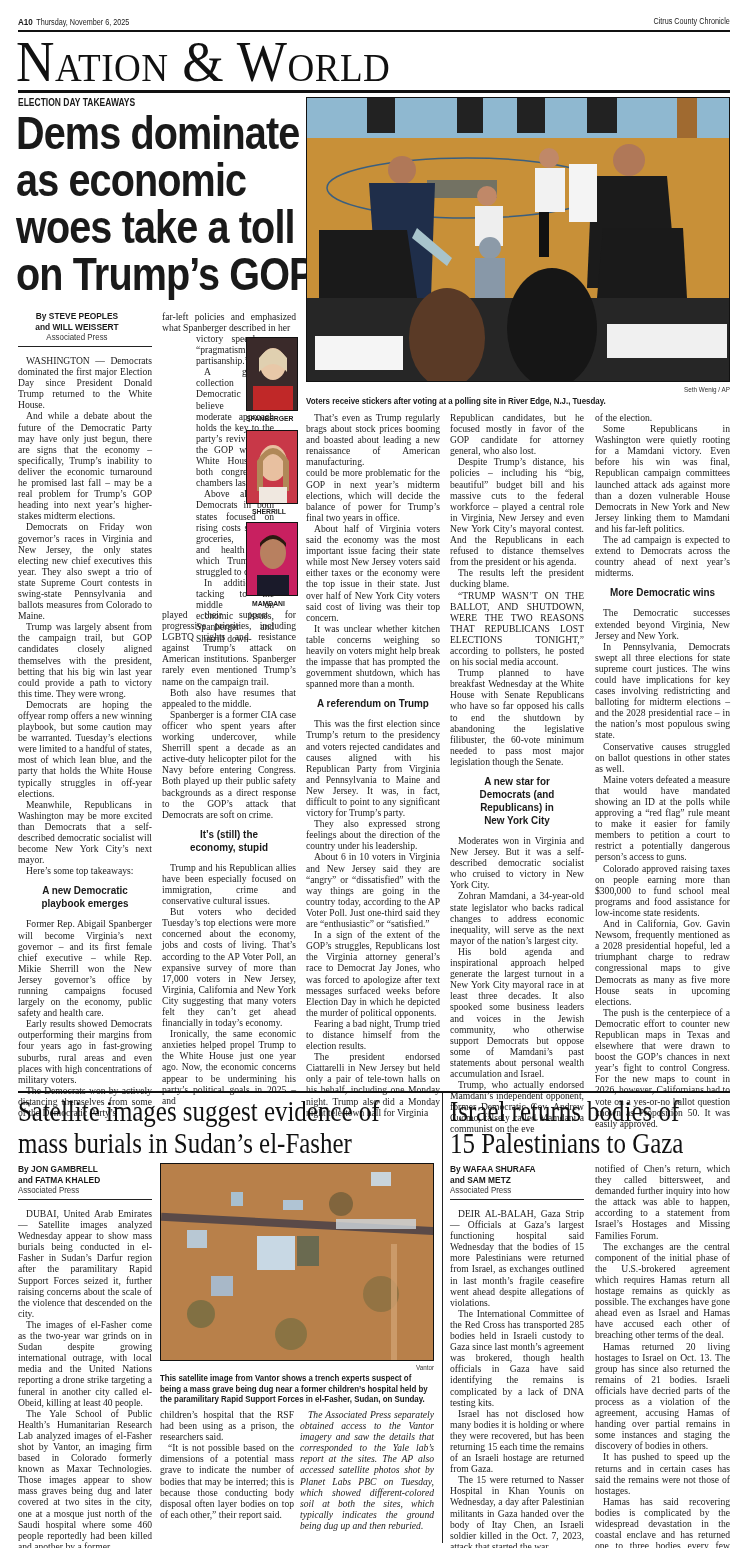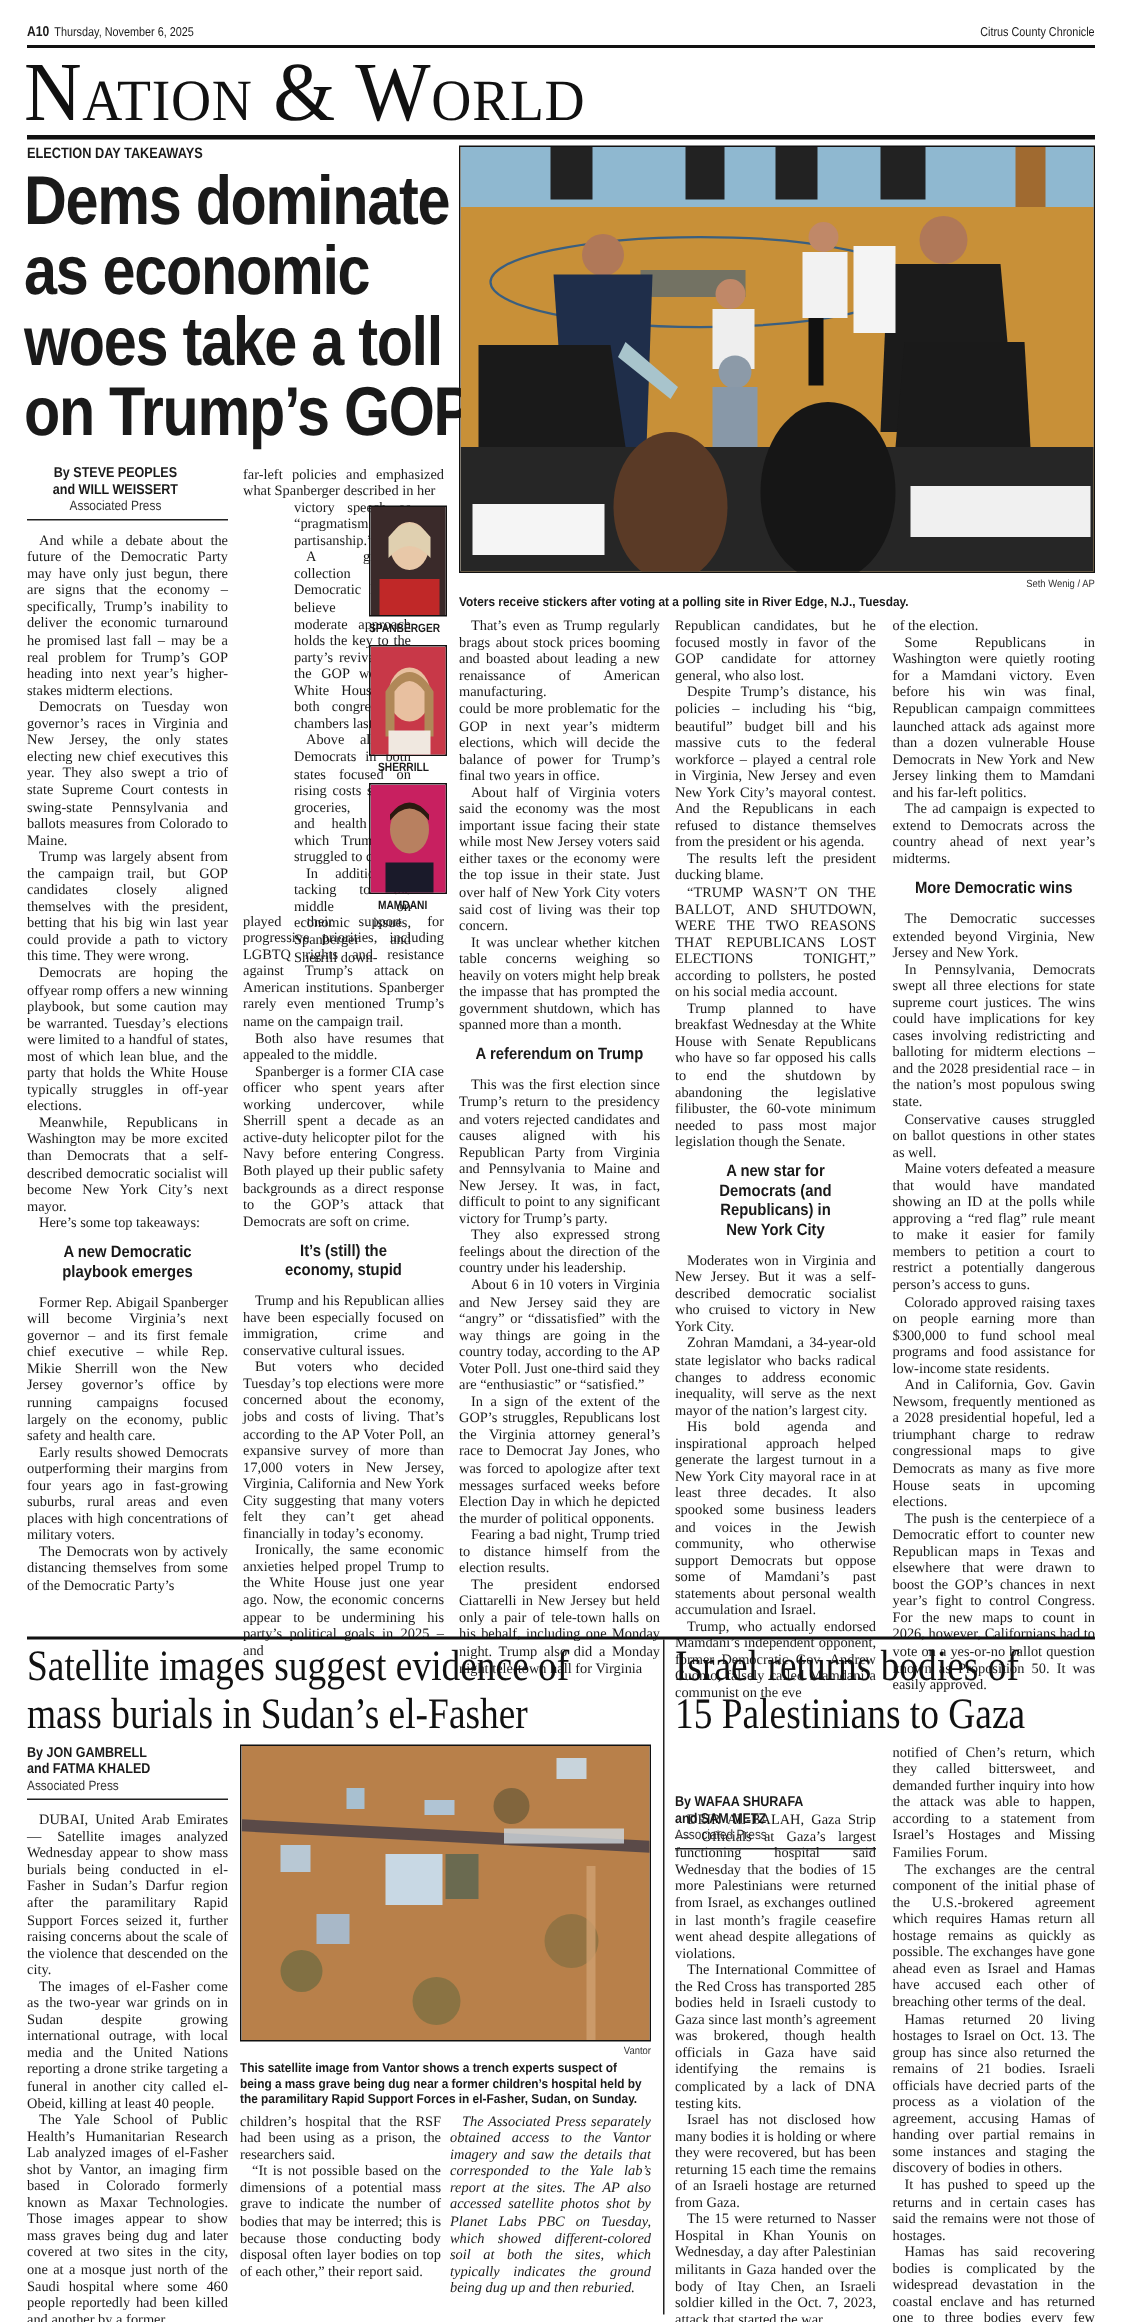--- a/index.html
+++ b/index.html
@@ -87,22 +87,23 @@
 <div class="abs caption" style="top:396px; left:306px; width:440px;">Voters receive stickers after voting at a polling site in River Edge, N.J., Tuesday.</div>
 
 <div class="abs" style="top:310px; left:18px; width:134px;text-align:center;">
   <div class="byline">By STEVE PEOPLES</div>
   <div class="byline">and WILL WEISSERT</div>
   <div class="agency">Associated Press</div>
   <div class="byrule"></div>
 </div>
 
 <div class="abs col" style="top:355px; left:18px; width:134px;">
+  <p>WASHINGTON — Democrats dominated the first major Election Day since President Donald Trump returned to the White House.</p>
   <p>And while a debate about the future of the Democratic Party may have only just begun, there are signs that the economy – specifically, Trump’s inability to deliver the economic turnaround he promised last fall – may be a real problem for Trump’s GOP heading into next year’s higher-stakes midterm elections.</p>
-  <p>Democrats on Tuesday won governor’s races in Virginia and New Jersey, the only states electing new chief executives this year. They also swept a trio of state Supreme Court contests in swing-state Pennsylvania and ballots measures from Colorado to Maine.</p>
+  <p>Democrats on Friday won governor’s races in Virginia and New Jersey, the only states electing new chief executives this year. They also swept a trio of state Supreme Court contests in swing-state Pennsylvania and ballots measures from Colorado to Maine.</p>
   <p>Trump was largely absent from the campaign trail, but GOP candidates closely aligned themselves with the president, betting that his big win last year could provide a path to victory this time. They were wrong.</p>
   <p>Democrats are hoping the offyear romp offers a new winning playbook, but some caution may be warranted. Tuesday’s elections were limited to a handful of states, most of which lean blue, and the party that holds the White House typically struggles in off-year elections.</p>
   <p>Meanwhile, Republicans in Washington may be more excited than Democrats that a self-described democratic socialist will become New York City’s next mayor.</p>
   <p>Here’s some top takeaways:</p>
   <div class="subhead">A new Democratic playbook emerges</div>
   <p>Former Rep. Abigail Spanberger will become Virginia’s next governor – and its first female chief executive – while Rep. Mikie Sherrill won the New Jersey governor’s office by running campaigns focused largely on the economy, public safety and health care.</p>
   <p>Early results showed Democrats outperforming their margins from four years ago in fast-growing suburbs, rural areas and even places with high concentrations of military voters.</p>
   <p>The Democrats won by actively distancing themselves from some of the Democratic Party’s</p>
 </div>
 
@@ -239,21 +240,21 @@
   <p>“It is not possible based on the dimensions of a potential mass grave to indicate the number of bodies that may be interred; this is because those conducting body disposal often layer bodies on top of each other,” their report said.</p>
 </div>
 <div class="abs col" style="top:1409px; left:300px; width:134px;font-style:italic;">
   <p>The Associated Press separately obtained access to the Vantor imagery and saw the details that corresponded to the Yale lab’s report at the sites. The AP also accessed satellite photos shot by Planet Labs PBC on Tuesday, which showed different-colored soil at both the sites, which typically indicates the ground being dug up and then reburied.</p>
 </div>
 
 <div class="abs hl2" style="top:1095px; left:450px;">
   <div>Israel returns bodies of</div>
   <div>15 Palestinians to Gaza</div>
 </div>
-<div class="abs" style="top:1163px; left:450px; width:134px;margin-top:33px;">
+<div class="abs" style="top:1163px; left:450px; width:134px;">
   <div class="byline">By WAFAA SHURAFA</div>
   <div class="byline">and SAM METZ</div>
   <div class="agency">Associated Press</div>
   <div class="byrule"></div>
 </div>
 <div class="abs col" style="top:1208px; left:450px; width:134px;">
   <p>DEIR AL-BALAH, Gaza Strip — Officials at Gaza’s largest functioning hospital said Wednesday that the bodies of 15 more Palestinians were returned from Israel, as exchanges outlined in last month’s fragile ceasefire went ahead despite allegations of violations.</p>
   <p>The International Committee of the Red Cross has transported 285 bodies held in Israeli custody to Gaza since last month’s agreement was brokered, though health officials in Gaza have said identifying the remains is complicated by a lack of DNA testing kits.</p>
   <p>Israel has not disclosed how many bodies it is holding or where they were recovered, but has been returning 15 each time the remains of an Israeli hostage are returned from Gaza.</p>
   <p>The 15 were returned to Nasser Hospital in Khan Younis on Wednesday, a day after Palestinian militants in Gaza handed over the body of Itay Chen, an Israeli soldier killed in the Oct. 7, 2023, attack that started the war.</p>

